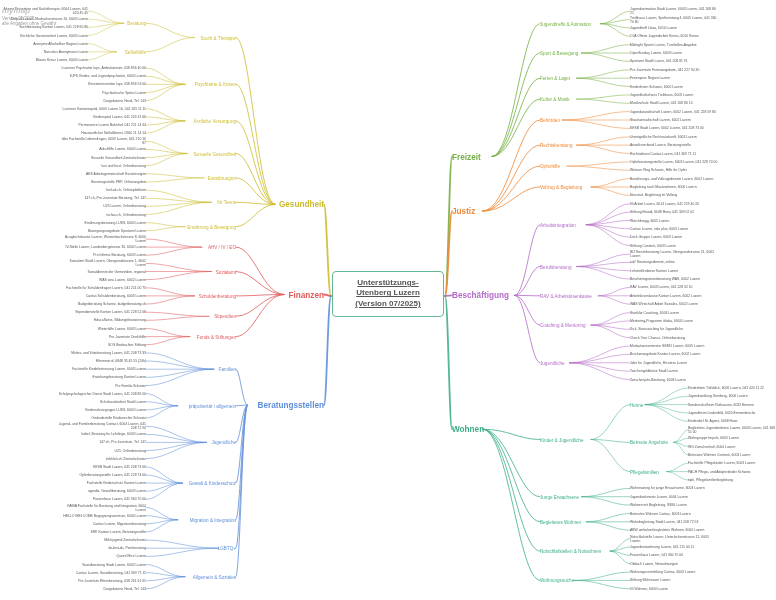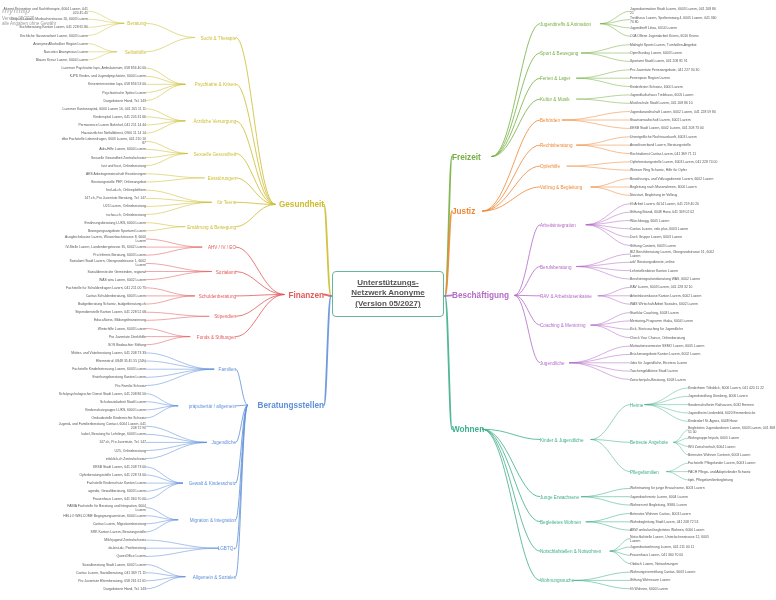--- a/index.html
+++ b/index.html
@@ -411,22 +411,22 @@
       <div class="node left leaf-label" style="top: 564.5px; left: -112px; color: rgb(85, 85, 85);">Sozialberatung Stadt Luzern, 6002 Luzern</div>
       <div class="node left leaf-label" style="top: 572.7px; left: -112px; color: rgb(85, 85, 85);">Caritas Luzern, Sozialberatung, 041 369 71 11</div>
       <div class="node left leaf-label" style="top: 580.8px; left: -112px; color: rgb(85, 85, 85);">Pro Juventute Elternberatung, 058 261 61 61</div>
       <div class="node left leaf-label" style="top: 588.9px; left: -112px; color: rgb(85, 85, 85);">Dargebotene Hand, Tel. 143</div>
       <div class="node left group-label" style="top: 576.7px; left: -22px; color: rgb(95, 143, 217);">Allgemein &amp; Soziales</div>
       <div class="node left branch-label" style="top: 405.1px; left: 66px; color: rgb(95, 143, 217);">Beratungsstellen</div>
     </div>
 
   <div class="center-node" style="border-color: rgb(103, 184, 150); text-decoration: underline;">
     <div>Unterstützungs-</div>
-    <div>Netzwerk Anonyme</div>
-    <div>(Version 05/2027)</div>
+    <div>Utenberg Luzern</div>
+    <div>(Version 07/2025)</div>
   </div>
 
   <div class="logo">
     <div class="logo-title">mymap</div>
     <div class="logo-lines">
       <div>Version 05/2025</div>
       <div>alle Angaben ohne Gewähr</div>
     </div>
   </div>
 </div>

